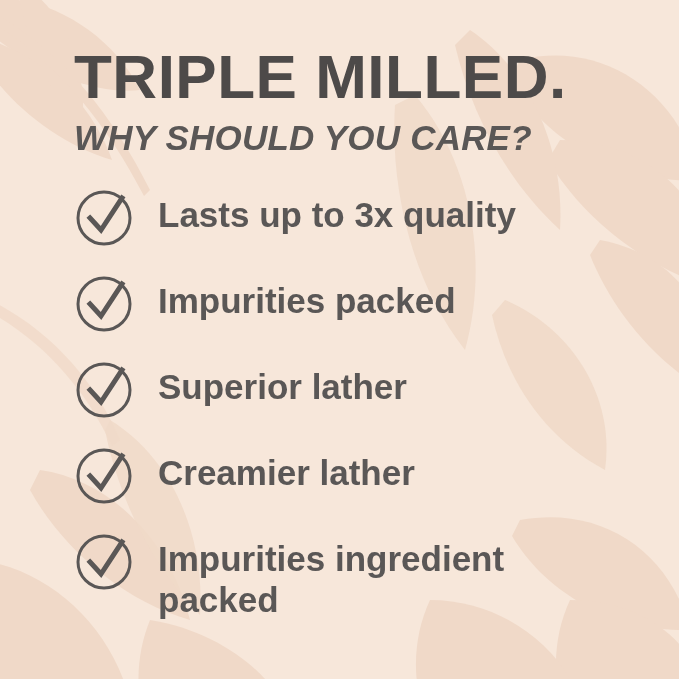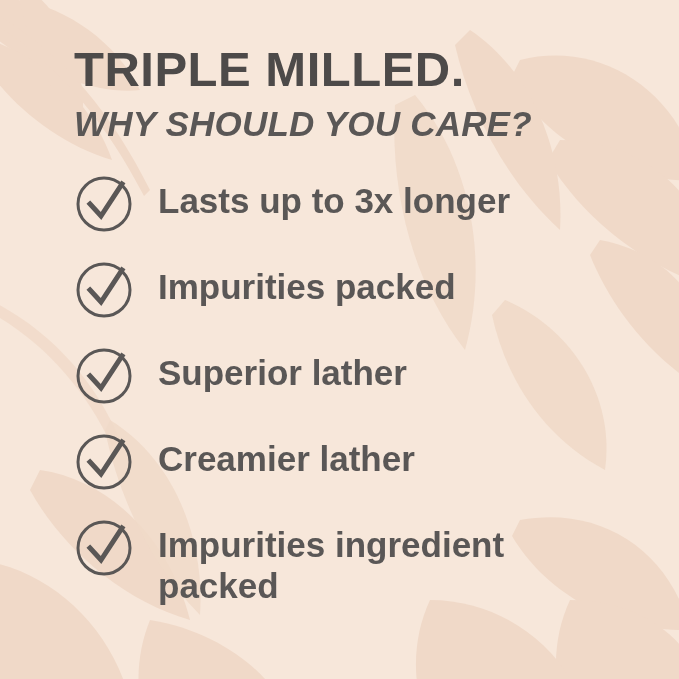--- a/index.html
+++ b/index.html
@@ -27,21 +27,21 @@
     height: 679px;
     pointer-events: none;
   }
   #content {
     position: relative;
     z-index: 2;
     padding: 44px 36px 0 74px;
     box-sizing: border-box;
   }
   .headline {
-    font-size: 49px;
+    font-size: 62px;
     font-weight: bold;
     letter-spacing: 0.5px;
     color: #4d4a49;
     line-height: 1.05;
     margin: 0 0 6px 0;
     white-space: nowrap;
   }
   .subhead {
     font-size: 35px;
     font-weight: bold;
@@ -121,21 +121,21 @@
     <h2 class="subhead">WHY SHOULD YOU CARE?</h2>
 
     <ul class="benefits">
       <li>
         <span class="check-wrap">
           <svg width="60" height="60" viewBox="0 0 60 60">
             <circle cx="30" cy="30" r="26" fill="none" stroke="#5a5756" stroke-width="3"></circle>
             <path d="M16 30 L27 42 L48 10" fill="none" stroke="#5a5756" stroke-width="5" stroke-linecap="square"></path>
           </svg>
         </span>
-        <span class="benefit-text">Lasts up to 3x longer</span>
+        <span class="benefit-text">Lasts up to 3x quality</span>
       </li>
       <li>
         <span class="check-wrap">
           <svg width="60" height="60" viewBox="0 0 60 60">
             <circle cx="30" cy="30" r="26" fill="none" stroke="#5a5756" stroke-width="3"></circle>
             <path d="M16 30 L27 42 L48 10" fill="none" stroke="#5a5756" stroke-width="5" stroke-linecap="square"></path>
           </svg>
         </span>
         <span class="benefit-text">Impurities packed</span>
       </li>

